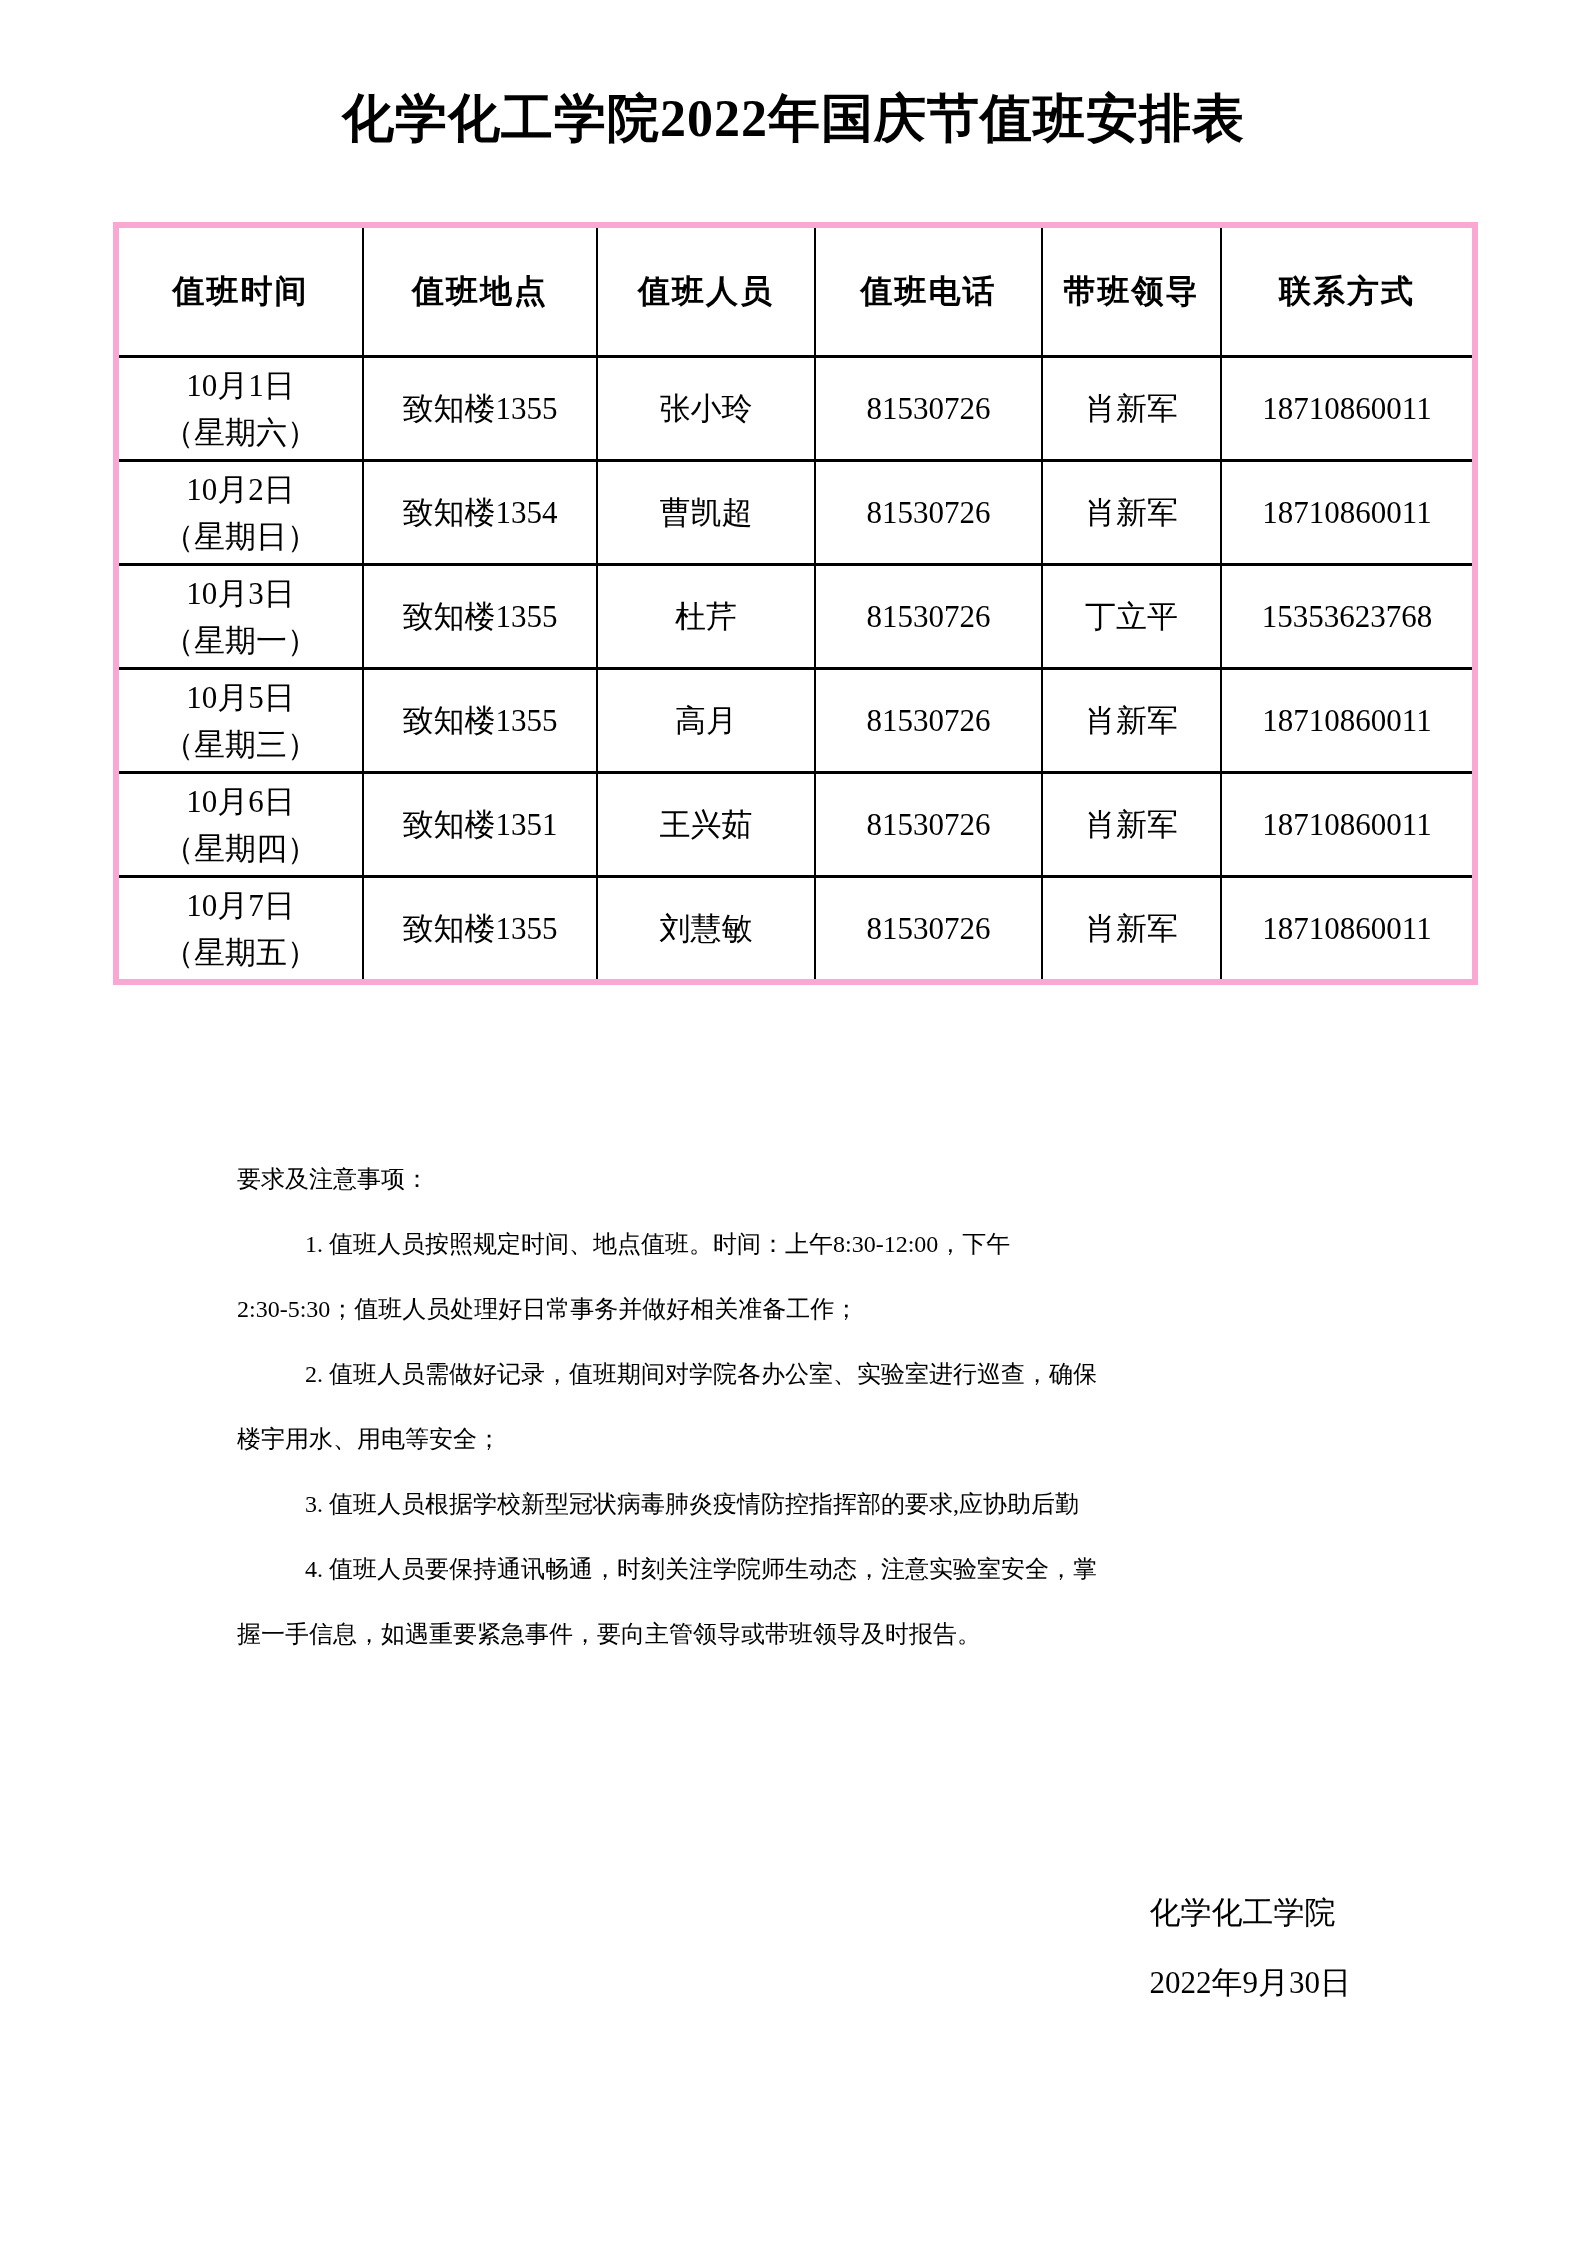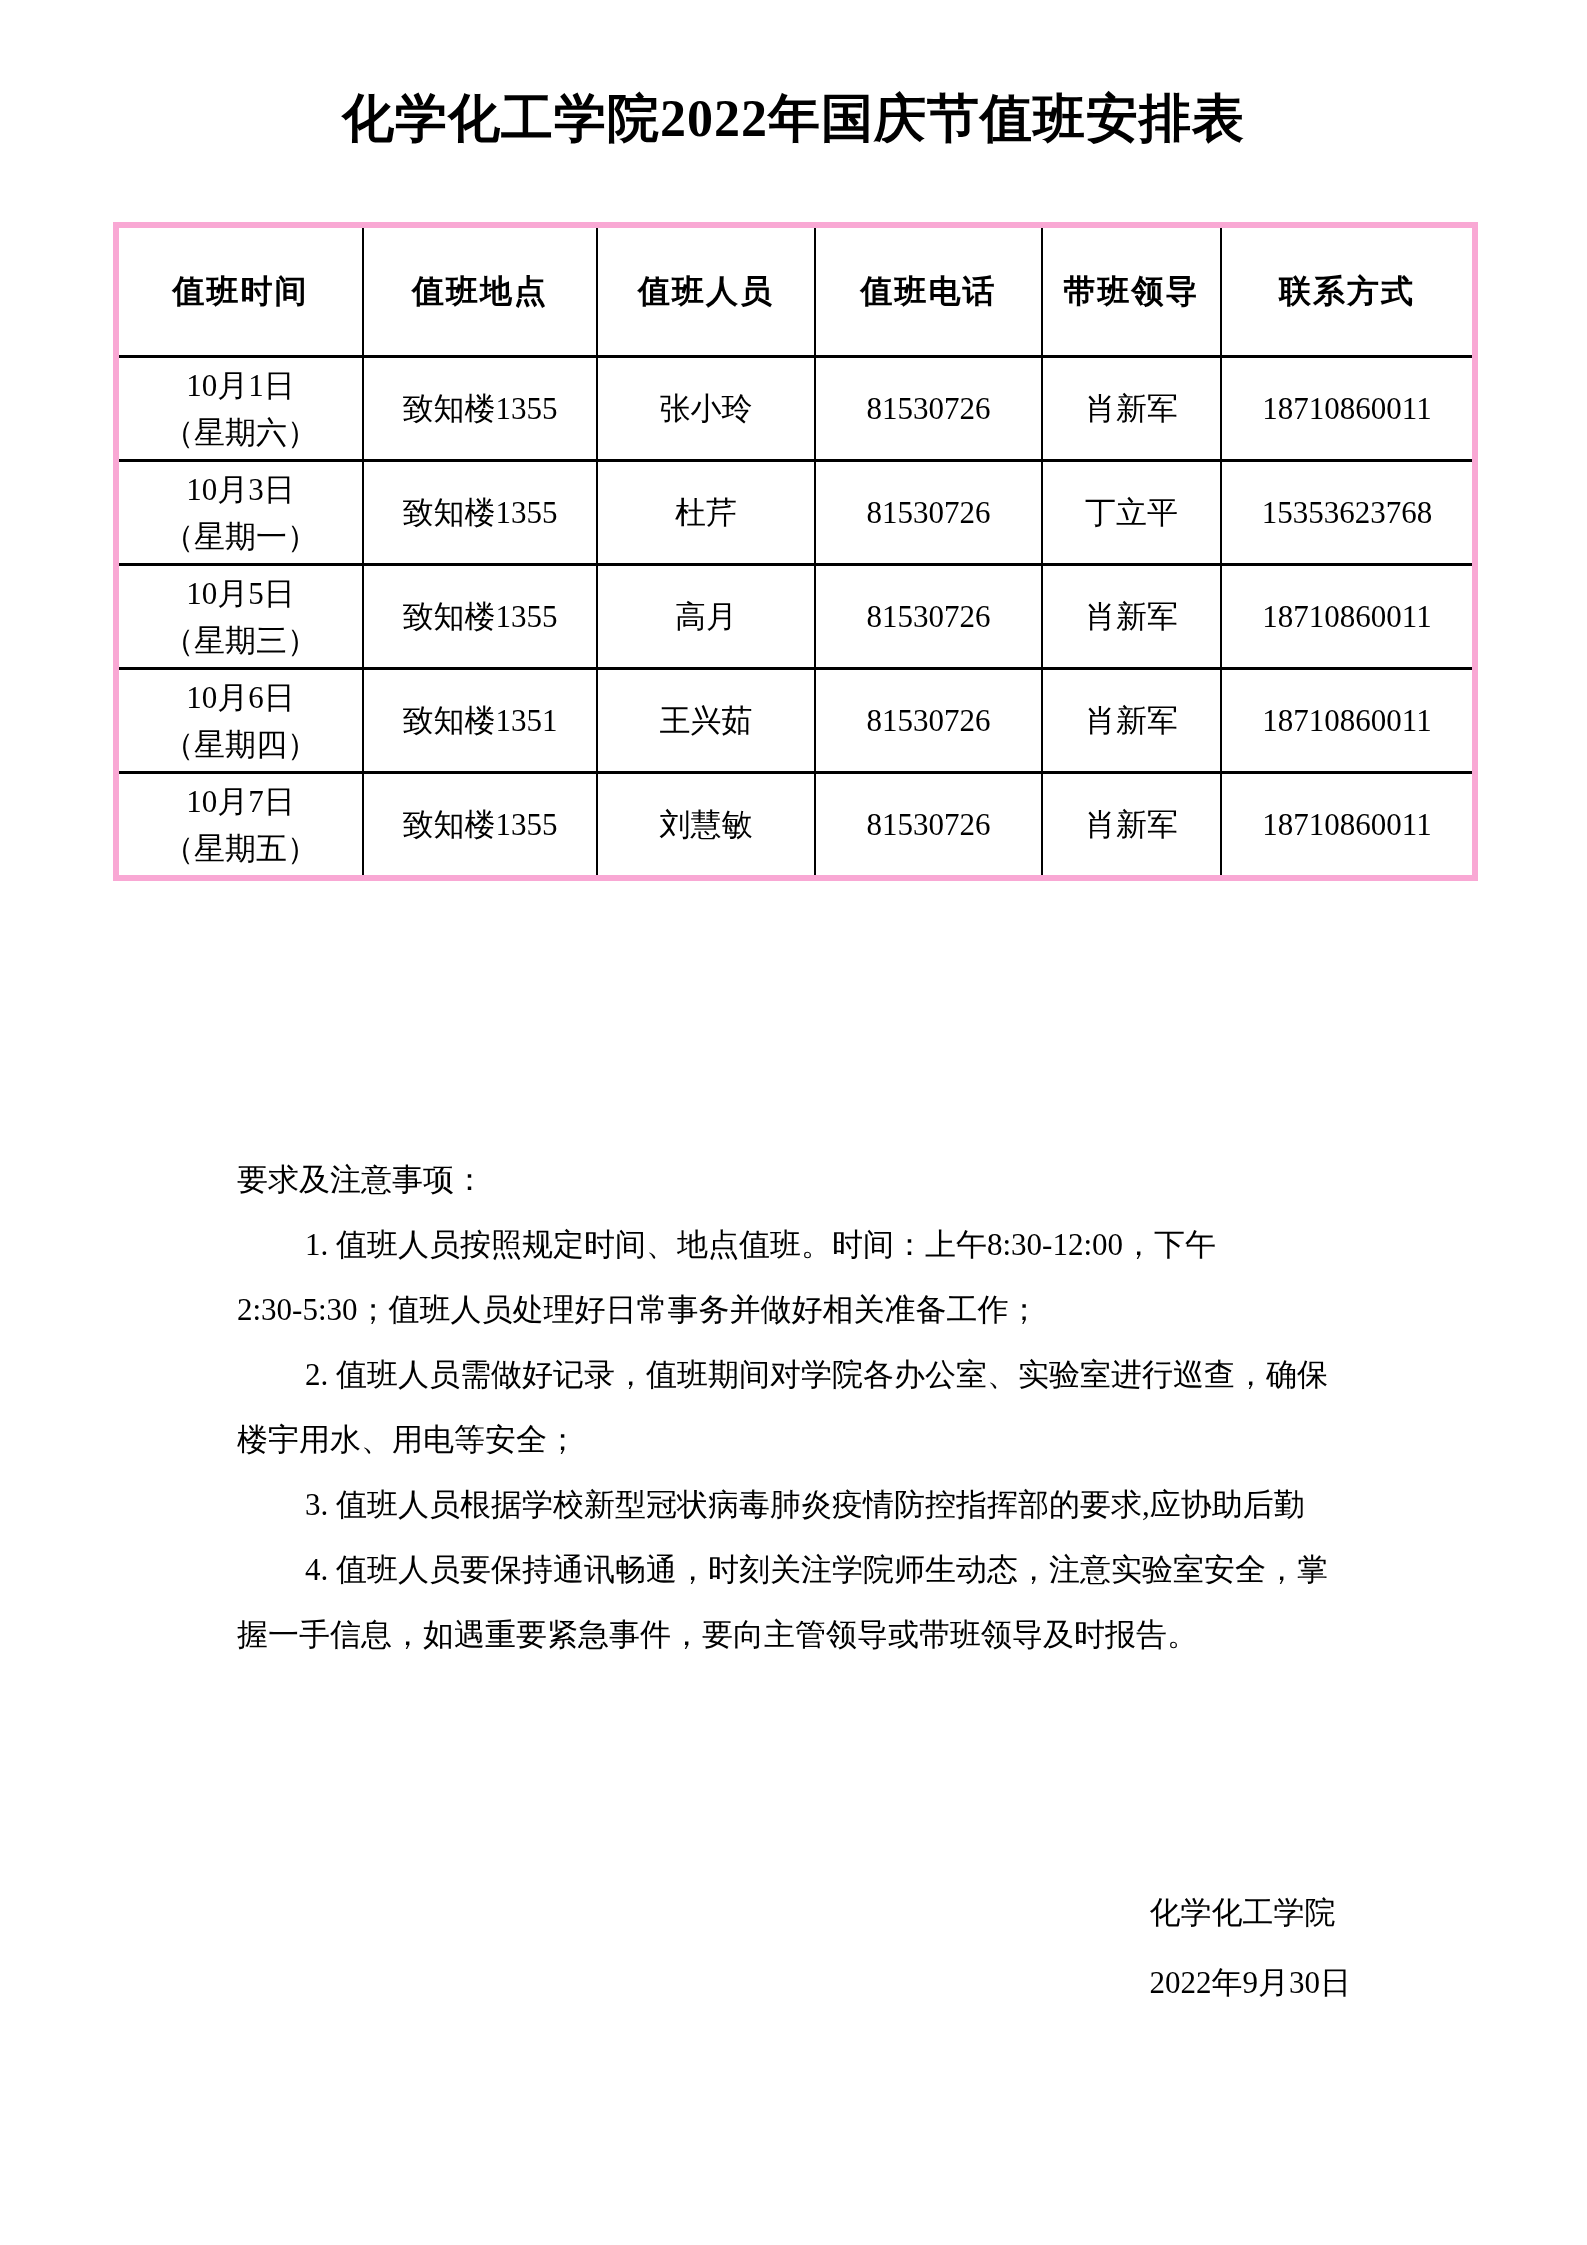--- a/index.html
+++ b/index.html
@@ -57,21 +57,21 @@
   }
   .date-line, .weekday-line {
     display: block;
     line-height: 47px;
   }
   .notes {
     position: absolute;
     left: 237px;
     top: 1147px;
     width: 1215px;
-    font-size: 31px;
+    font-size: 24px;
     color: #000;
   }
   .note-heading, .note-line {
     line-height: 65px;
     white-space: nowrap;
   }
   .note-line.indent { text-indent: 68px; }
   .signature {
     position: absolute;
     right: 236px;
@@ -114,20 +114,31 @@
             <span class="weekday-line">（星期六）</span>
           </td>
           <td>致知楼1355</td>
           <td>张小玲</td>
           <td>81530726</td>
           <td>肖新军</td>
           <td>18710860011</td>
         </tr>
         <tr>
           <td>
+            <span class="date-line">10月2日</span>
+            <span class="weekday-line">（星期日）</span>
+          </td>
+          <td>致知楼1354</td>
+          <td>曹凯超</td>
+          <td>81530726</td>
+          <td>肖新军</td>
+          <td>18710860011</td>
+        </tr>
+        <tr>
+          <td>
             <span class="date-line">10月3日</span>
             <span class="weekday-line">（星期一）</span>
           </td>
           <td>致知楼1355</td>
           <td>杜芹</td>
           <td>81530726</td>
           <td>丁立平</td>
           <td>15353623768</td>
         </tr>
         <tr>

